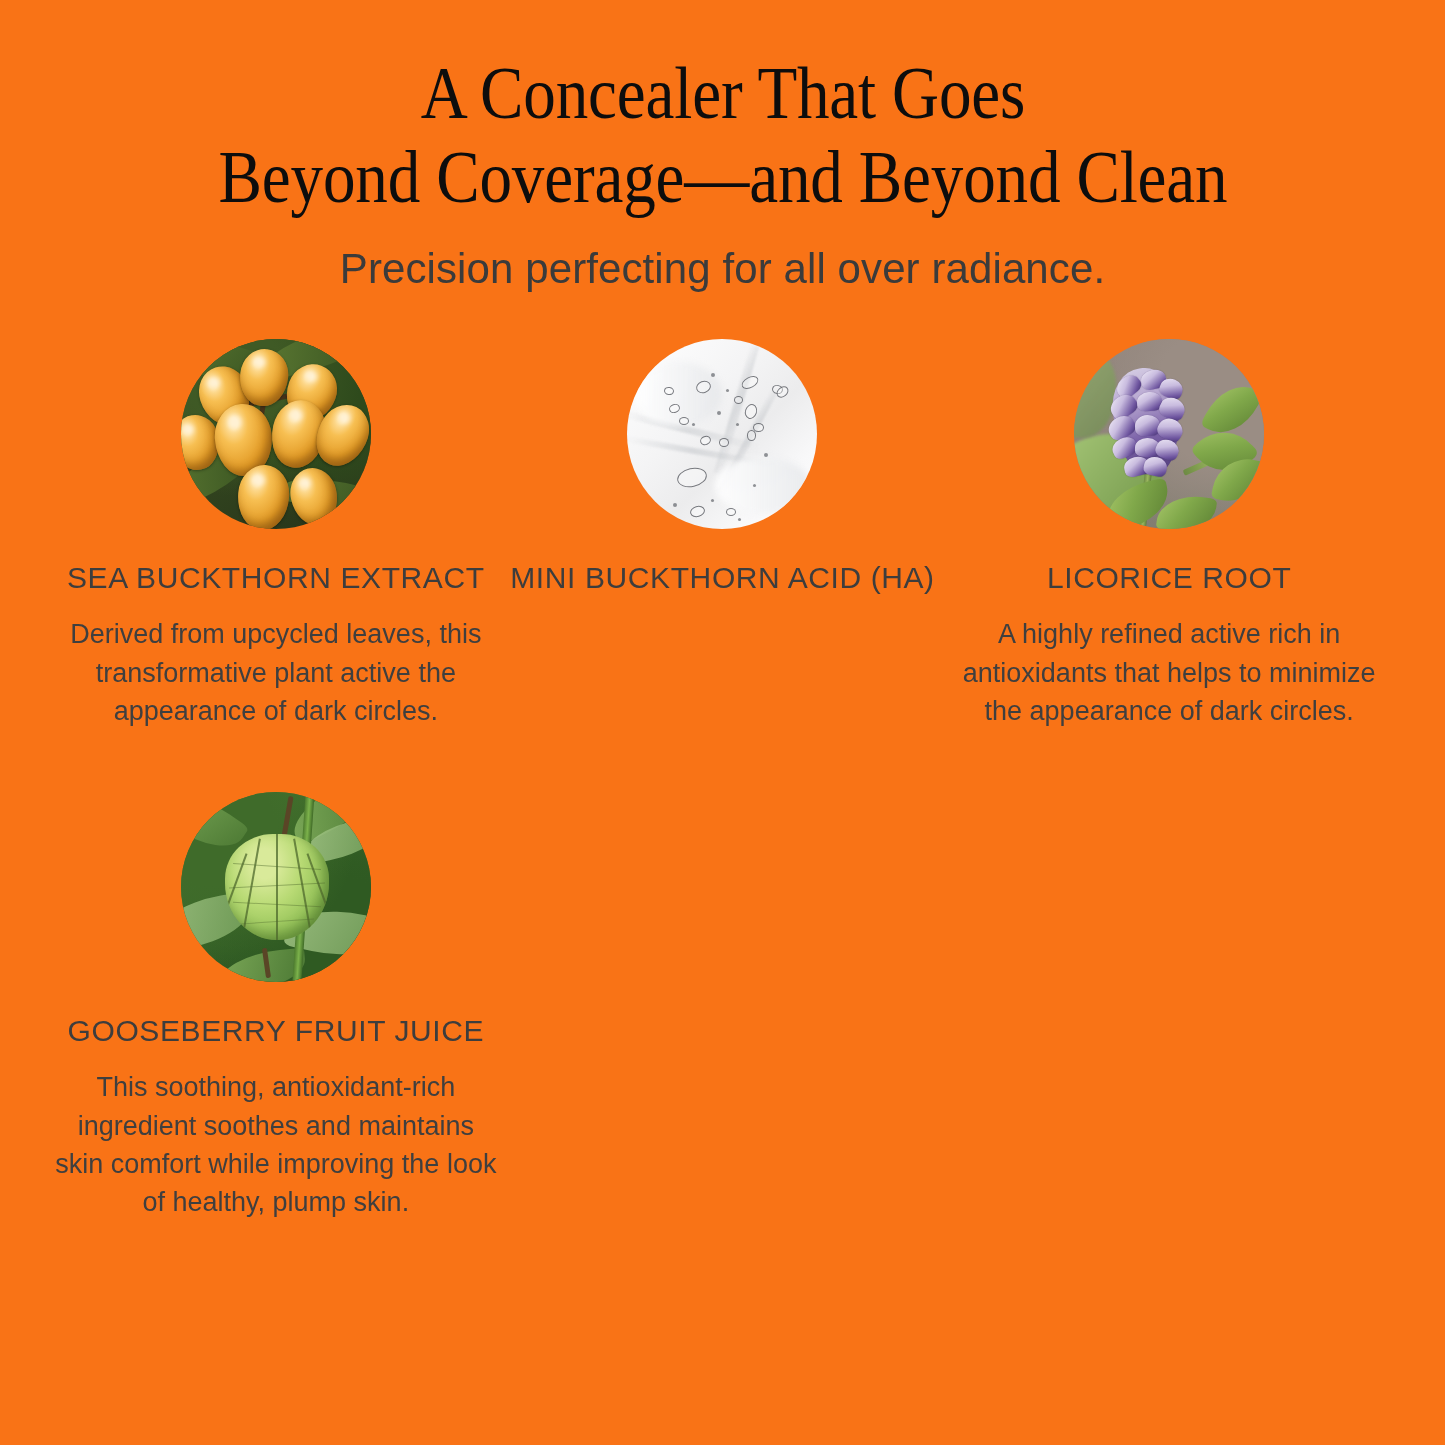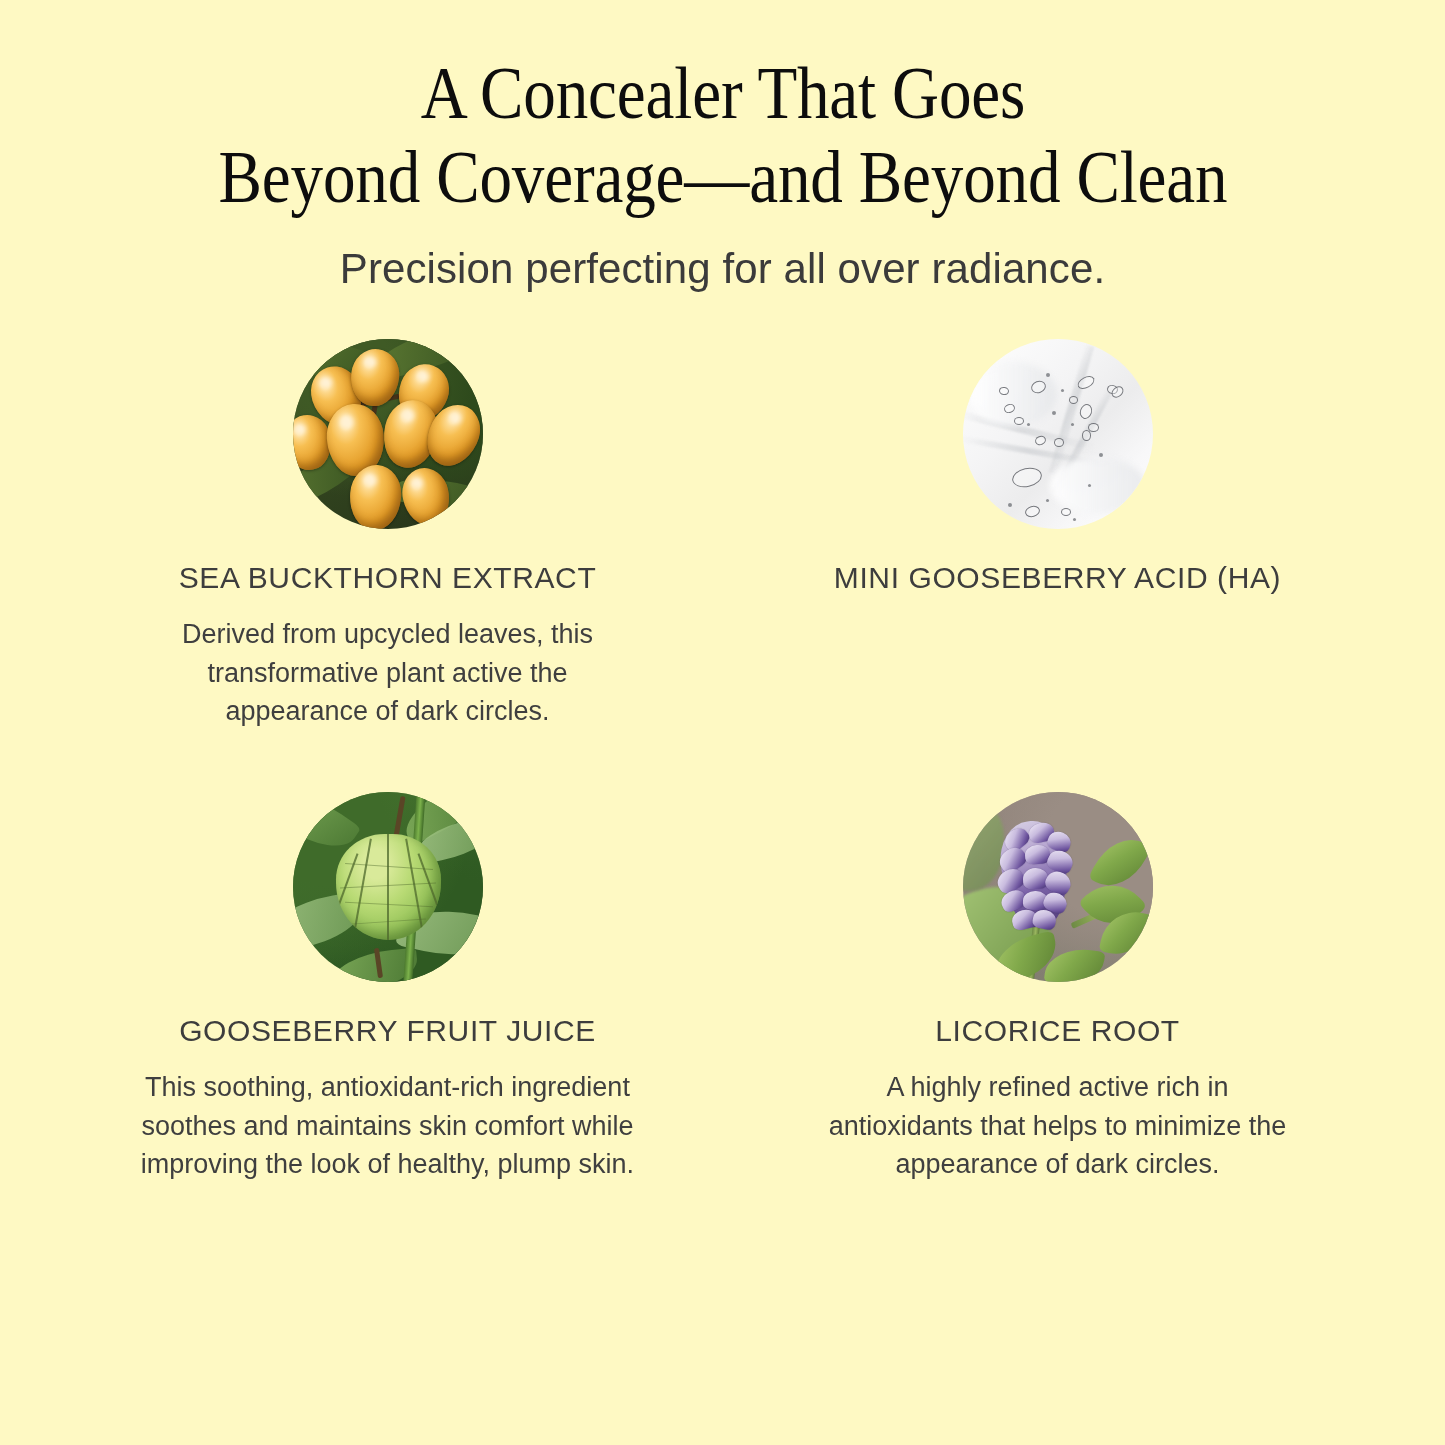--- a/index.html
+++ b/index.html
@@ -12,21 +12,21 @@
     height: 1445px;
     background: #ffffff;
     font-family: "Liberation Sans", sans-serif;
     overflow: hidden;
   }
 
   .page {
     position: relative;
     width: 1445px;
     height: 1445px;
-    background: #fef9c3;
+    background: #f97316;
     box-sizing: border-box;
   }
 
   
   .header {
     padding-top: 52px;
     text-align: center;
   }
   .headline {
     font-family: "Liberation Serif", "DejaVu Serif", serif;
@@ -52,21 +52,21 @@
     letter-spacing: 0.1px;
   }
 
   
   .grid {
     position: relative;
     margin: 0 auto;
     padding-top: 46px;
     width: 1340px;
     display: grid;
-    grid-template-columns: 1fr 1fr;
+    grid-template-columns: 1fr 1fr 1fr;
     grid-template-rows: auto auto;
     column-gap: 0px;
     row-gap: 62px;
   }
   .cell {
     display: flex;
     flex-direction: column;
     align-items: center;
   }
 
@@ -312,50 +312,21 @@
           <div class="bub dot" style="left:47%;top:38%;width:4px;height:4px;"></div>
           <div class="bub dot" style="left:34%;top:44%;width:3px;height:3px;"></div>
           <div class="bub dot" style="left:57%;top:44%;width:3px;height:3px;"></div>
           <div class="bub dot" style="left:72%;top:60%;width:4px;height:4px;"></div>
           <div class="bub dot" style="left:66%;top:76%;width:3px;height:3px;"></div>
           <div class="bub dot" style="left:44%;top:84%;width:3px;height:3px;"></div>
           <div class="bub dot" style="left:24%;top:86%;width:4px;height:4px;"></div>
           <div class="bub dot" style="left:58%;top:94%;width:3px;height:3px;"></div>
         </div>
       </div>
-      <div class="ing-title">MINI GOOSEBERRY ACID (HA)</div>
-    </div>
-
-    <div class="cell">
-      <div class="media">
-        <div class="scene gb-bg">
-          <div class="gb-blade" style="left:-12%;top:4%;width:46%;height:22%;transform:rotate(34deg);"></div>
-          <div class="gb-blade" style="left:56%;top:-2%;width:52%;height:20%;transform:rotate(-26deg);"></div>
-          <div class="gb-blade pale" style="left:64%;top:16%;width:44%;height:18%;transform:rotate(-12deg);"></div>
-          <div class="gb-blade pale" style="left:-14%;top:56%;width:52%;height:24%;transform:rotate(-10deg);"></div>
-          <div class="gb-blade pale" style="left:56%;top:62%;width:54%;height:24%;transform:rotate(12deg);"></div>
-          <div class="gb-blade" style="left:20%;top:84%;width:46%;height:20%;transform:rotate(-6deg);"></div>
-          <div class="lc-stem" style="left:62%;top:0%;width:9px;height:100%;transform:rotate(4deg);background:linear-gradient(90deg,#4c7a2e,#7cb24b,#3f6a27);"></div>
-          <div class="husk-stem" style="left:55%;top:2%;width:5px;height:22%;transform:rotate(10deg);"></div>
-          <div class="husk">
-            <div class="vein" style="left:49%;top:0;width:2px;height:100%;"></div>
-            <div class="vein" style="left:24%;top:4%;width:2px;height:96%;transform:rotate(10deg);"></div>
-            <div class="vein" style="left:74%;top:4%;width:2px;height:96%;transform:rotate(-10deg);"></div>
-            <div class="vein" style="left:6%;top:16%;width:2px;height:80%;transform:rotate(20deg);"></div>
-            <div class="vein" style="left:92%;top:16%;width:2px;height:80%;transform:rotate(-20deg);"></div>
-            <div class="vein" style="left:8%;top:30%;width:84%;height:1px;transform:rotate(4deg);opacity:.6;"></div>
-            <div class="vein" style="left:4%;top:48%;width:92%;height:1px;transform:rotate(-3deg);opacity:.6;"></div>
-            <div class="vein" style="left:8%;top:66%;width:84%;height:1px;transform:rotate(3deg);opacity:.55;"></div>
-            <div class="vein" style="left:14%;top:82%;width:72%;height:1px;transform:rotate(-4deg);opacity:.5;"></div>
-          </div>
-          <div class="husk-stem" style="left:44%;top:82%;width:5px;height:16%;transform:rotate(-8deg);"></div>
-        </div>
-      </div>
-      <div class="ing-title">GOOSEBERRY FRUIT JUICE</div>
-      <div class="ing-desc">This soothing, antioxidant-rich ingredient soothes and maintains skin comfort while improving the look of healthy, plump skin.</div>
+      <div class="ing-title">MINI BUCKTHORN ACID (HA)</div>
     </div>
 
     <div class="cell narrow">
       <div class="media">
         <div class="scene lc-bg">
           <div class="lc-leafmass" style="left:-16%;top:50%;width:62%;height:52%;background:linear-gradient(130deg,#a9c97a,#6f9447);"></div>
           <div class="lc-leafmass" style="left:-12%;top:6%;width:34%;height:46%;background:linear-gradient(130deg,#9cb875,#6e8c4e);opacity:.75;"></div>
           <div class="lc-stem" style="left:36%;top:56%;width:7px;height:46%;transform:rotate(6deg);"></div>
           <div class="lc-stem" style="left:56%;top:62%;width:34%;height:6px;transform:rotate(-24deg);"></div>
           <div class="lc-spike" style="left:21%;top:15%;width:34%;height:56%;transform:rotate(-6deg);"></div>
@@ -377,14 +348,43 @@
           <div class="lc-leaf" style="left:66%;top:46%;width:26%;height:26%;transform:rotate(48deg);"></div>
           <div class="lc-leaf" style="left:74%;top:62%;width:24%;height:24%;transform:rotate(12deg);"></div>
           <div class="lc-leaf" style="left:16%;top:76%;width:34%;height:22%;transform:rotate(-12deg);"></div>
           <div class="lc-leaf" style="left:44%;top:82%;width:30%;height:20%;transform:rotate(8deg);"></div>
         </div>
       </div>
       <div class="ing-title">LICORICE ROOT</div>
       <div class="ing-desc">A highly refined active rich in antioxidants that helps to minimize the appearance of dark circles.</div>
     </div>
 
+    <div class="cell">
+      <div class="media">
+        <div class="scene gb-bg">
+          <div class="gb-blade" style="left:-12%;top:4%;width:46%;height:22%;transform:rotate(34deg);"></div>
+          <div class="gb-blade" style="left:56%;top:-2%;width:52%;height:20%;transform:rotate(-26deg);"></div>
+          <div class="gb-blade pale" style="left:64%;top:16%;width:44%;height:18%;transform:rotate(-12deg);"></div>
+          <div class="gb-blade pale" style="left:-14%;top:56%;width:52%;height:24%;transform:rotate(-10deg);"></div>
+          <div class="gb-blade pale" style="left:56%;top:62%;width:54%;height:24%;transform:rotate(12deg);"></div>
+          <div class="gb-blade" style="left:20%;top:84%;width:46%;height:20%;transform:rotate(-6deg);"></div>
+          <div class="lc-stem" style="left:62%;top:0%;width:9px;height:100%;transform:rotate(4deg);background:linear-gradient(90deg,#4c7a2e,#7cb24b,#3f6a27);"></div>
+          <div class="husk-stem" style="left:55%;top:2%;width:5px;height:22%;transform:rotate(10deg);"></div>
+          <div class="husk">
+            <div class="vein" style="left:49%;top:0;width:2px;height:100%;"></div>
+            <div class="vein" style="left:24%;top:4%;width:2px;height:96%;transform:rotate(10deg);"></div>
+            <div class="vein" style="left:74%;top:4%;width:2px;height:96%;transform:rotate(-10deg);"></div>
+            <div class="vein" style="left:6%;top:16%;width:2px;height:80%;transform:rotate(20deg);"></div>
+            <div class="vein" style="left:92%;top:16%;width:2px;height:80%;transform:rotate(-20deg);"></div>
+            <div class="vein" style="left:8%;top:30%;width:84%;height:1px;transform:rotate(4deg);opacity:.6;"></div>
+            <div class="vein" style="left:4%;top:48%;width:92%;height:1px;transform:rotate(-3deg);opacity:.6;"></div>
+            <div class="vein" style="left:8%;top:66%;width:84%;height:1px;transform:rotate(3deg);opacity:.55;"></div>
+            <div class="vein" style="left:14%;top:82%;width:72%;height:1px;transform:rotate(-4deg);opacity:.5;"></div>
+          </div>
+          <div class="husk-stem" style="left:44%;top:82%;width:5px;height:16%;transform:rotate(-8deg);"></div>
+        </div>
+      </div>
+      <div class="ing-title">GOOSEBERRY FRUIT JUICE</div>
+      <div class="ing-desc">This soothing, antioxidant-rich ingredient soothes and maintains skin comfort while improving the look of healthy, plump skin.</div>
+    </div>
+
   </div>
 </div>
 
 </body></html>

